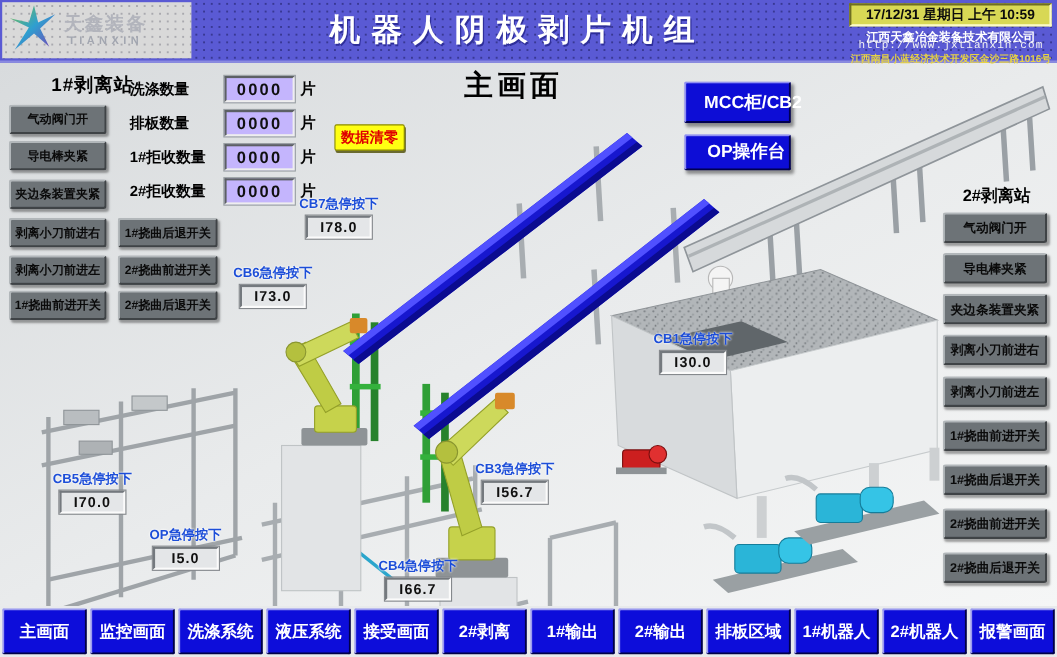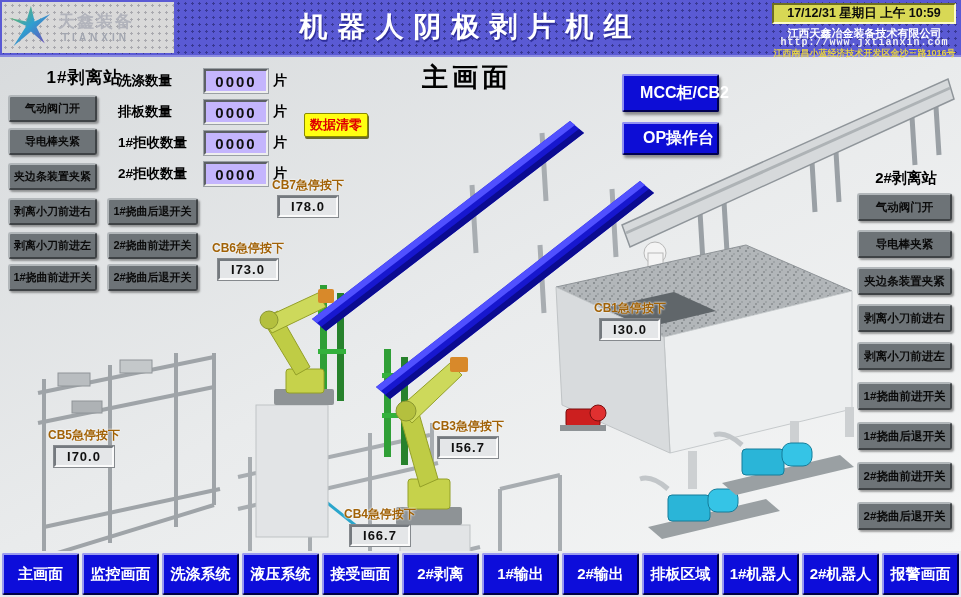--- a/index.html
+++ b/index.html
@@ -25,21 +25,21 @@
          text-shadow:1px 2px 0 #2e2e9a; white-space:nowrap; }
   .hdr-info { position:absolute; right:0; top:0; width:193px; height:57px; }
   .datetime { position:absolute; left:4px; top:3px; width:184px; height:21px;
          background:#d8d855; border-style:solid; border-width:2px;
          border-color:#6e6e22 #fbfbc8 #fbfbc8 #6e6e22;
          color:#0c0c0c; font-weight:bold; font-size:12.5px;
          display:flex; align-items:center; justify-content:center; white-space:nowrap; overflow:hidden; }
   .company { position:absolute; top:26px; left:0; width:100%; text-align:center;
          color:#ffffff; font-weight:bold; font-size:11px; white-space:nowrap; }
   .website { position:absolute; top:37px; left:0; width:100%; text-align:center;
-         color:#f2f2f2; font-weight:bold; font-size:10px; letter-spacing:1px;
+         color:#f2f2f2; font-weight:normal; font-size:10px; letter-spacing:1px;
          font-family:"Liberation Mono","DejaVu Sans Mono",monospace; white-space:nowrap; }
   .address { position:absolute; top:47px; left:0; width:100%; text-align:center;
          color:#e6d245; font-weight:bold; font-size:9px; white-space:nowrap; }
 
   
   #machine { position:absolute; left:0; top:57px; width:961px; height:494px; z-index:0; }
 
   
   .section-title { position:absolute; font-weight:bold; color:#000; z-index:3; text-align:center; white-space:nowrap; }
   #station1-title { left:26px; top:66px; width:116px; font-size:17px; letter-spacing:1px; }
@@ -74,21 +74,21 @@
          border:1px solid #8a8a00; box-shadow:1px 2px 0 #6a6a30; border-radius:2px; cursor:pointer; }
 
   .bluebtn { position:absolute; left:622px; width:97px; z-index:3; background:#0d0dd6; color:#fff;
          font-weight:bold; font-size:16px; display:flex; align-items:center; justify-content:center;
          border-style:solid; border-width:2px; border-color:#9090f2 #000050 #000050 #9090f2;
          border-radius:2px; box-shadow:2px 3px 3px rgba(0,0,0,.4); white-space:nowrap; cursor:pointer; }
   #mcc-btn { top:74px; height:38px;padding-left:28px; }
   #op-btn  { top:122px; height:33px;padding-left:16px; }
 
   .estop { position:absolute; z-index:3; display:flex; flex-direction:column; align-items:center; }
-  .estop-label { font-size:12px; font-weight:bold; color:#a16207; white-space:nowrap;
+  .estop-label { font-size:12px; font-weight:bold; color:#1d4ed8; white-space:nowrap;
          text-shadow:0 0 2px rgba(255,255,255,.9), 0 0 2px rgba(255,255,255,.9); }
   .estop-value { margin-top:2px; width:60px; height:21px; background:#e4e6e8;
          border-style:solid; border-width:2px; border-color:#74797e #fbfbfb #fbfbfb #74797e;
          outline:1px solid #85898d; display:flex; align-items:center; justify-content:center;
          font-weight:bold; font-size:13px; color:#101010; letter-spacing:1px; }
   #estop-cb7{ left:272px; top:177px; }
   #estop-cb6{ left:212px; top:240px; }
   #estop-cb1{ left:594px; top:300px; }
   #estop-cb3{ left:432px; top:418px; }
   #estop-cb5{ left:48px;  top:427px; }
@@ -328,20 +328,24 @@
     <div class="estop-value">I30.0</div>
   </div>
   <div class="estop" id="estop-cb3">
     <div class="estop-label">CB3急停按下</div>
     <div class="estop-value">I56.7</div>
   </div>
   <div class="estop" id="estop-cb5">
     <div class="estop-label">CB5急停按下</div>
     <div class="estop-value">I70.0</div>
   </div>
+  <div class="estop" id="estop-op">
+    <div class="estop-label">OP急停按下</div>
+    <div class="estop-value">I5.0</div>
+  </div>
   <div class="estop" id="estop-cb4">
     <div class="estop-label">CB4急停按下</div>
     <div class="estop-value">I66.7</div>
   </div>
 
   <div class="navbar">
     <div class="navbtn">主画面</div>
     <div class="navbtn">监控画面</div>
     <div class="navbtn">洗涤系统</div>
     <div class="navbtn">液压系统</div>

